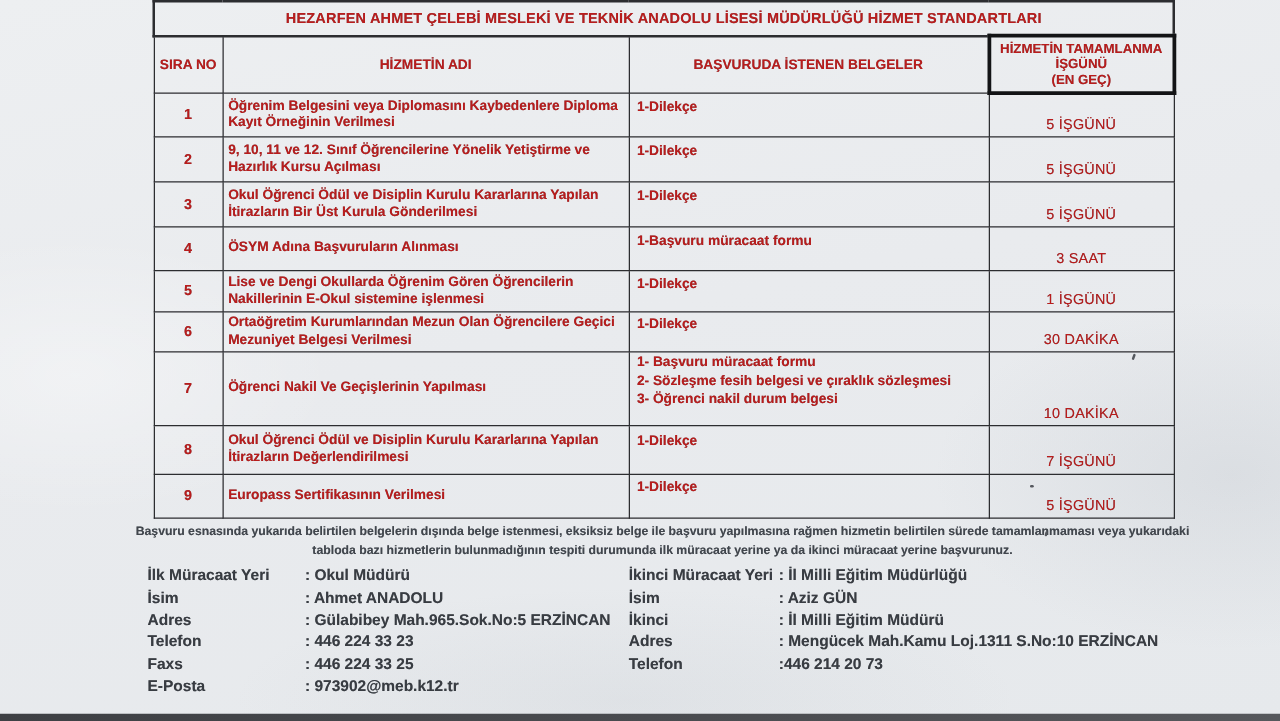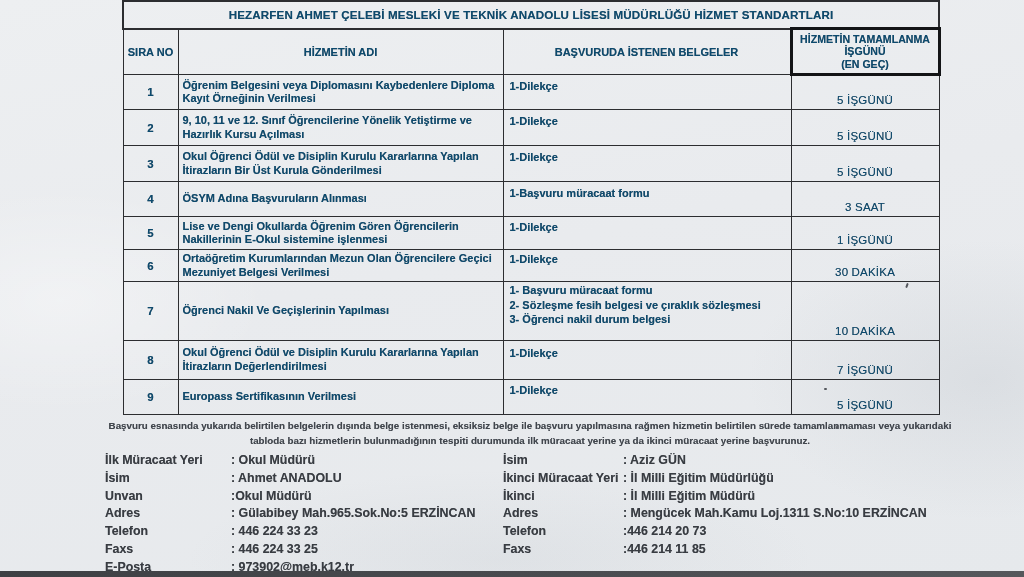--- a/index.html
+++ b/index.html
@@ -13,21 +13,21 @@
   .page::before{
     content:"";position:absolute;inset:0;pointer-events:none;
     background:
       radial-gradient(340px 200px at 985px 380px, rgba(160,168,178,.18), transparent 70%),
       radial-gradient(300px 160px at 60px 300px, rgba(255,255,255,.35), transparent 70%),
       radial-gradient(420px 120px at 500px 560px, rgba(150,158,168,.10), transparent 75%);
   }
 
   .table-wrap{position:absolute;left:122px;top:0;width:816px;}
   table{border-collapse:collapse;table-layout:fixed;width:816px;
-        color:#0c4a6e;text-shadow:0 0 .5px rgba(40,42,48,.55);}
+        color:#b91c1c;text-shadow:0 0 .5px rgba(40,42,48,.55);}
   col.c0{width:55px;} col.c1{width:325px;} col.c2{width:288px;} col.c3{width:148px;}
   th,td{border:1.6px solid #2c2d30;overflow:hidden;}
 
   tr.title-row th{
     height:22px;font-size:11.6px;font-weight:700;text-align:center;
     letter-spacing:.15px;padding:1px 4px 2px;border-width:2px;
   }
   tr.header-row th{height:41px;font-size:11px;font-weight:700;text-align:center;padding:0 4px;}
   tr.header-row th.col-dur{border:3px solid #131416;font-size:10.6px;line-height:12.5px;
     white-space:pre-line;padding:1px 2px;}
@@ -51,21 +51,21 @@
 
   .note{
     position:absolute;left:100px;top:419px;width:860px;margin:0;
     text-align:center;font-size:9.8px;line-height:14.6px;font-weight:600;
     color:#41464d;text-shadow:0 0 .4px rgba(60,66,74,.5);
   }
 
   .contacts{position:absolute;top:452px;left:0;width:1024px;font-size:12.4px;
     color:#383c42;font-weight:600;text-shadow:0 0 .5px rgba(50,54,60,.5);}
   .contact-block{position:absolute;top:0;}
-  .contact-block.left{left:105px;width:380px;}
+  .contact-block.left{left:118px;width:380px;}
   .contact-block.right{left:503px;width:440px;}
   .contact-row{height:17.8px;line-height:17.8px;white-space:nowrap;}
   .contact-block.left .c-label{display:inline-block;width:126px;}
   .contact-block.right .c-label{display:inline-block;width:120px;}
 
   .bottom-strip{position:absolute;left:0;top:571px;width:1024px;height:6px;
     background:linear-gradient(90deg,#3e4044 0%,#4a4c50 55%,#56585c 100%);}
 
   
   .artifact{position:absolute;background:#55585e;border-radius:1px;pointer-events:none;}
@@ -173,64 +173,58 @@
   <div class="contacts">
     <div class="contact-block left">
   <div class="contact-row">
     <span class="c-label">İlk Müracaat Yeri</span><span class="c-value">: Okul Müdürü</span>
   </div>
 
   <div class="contact-row">
     <span class="c-label">İsim</span><span class="c-value">: Ahmet ANADOLU</span>
   </div>
 
-  <div class="contact-row">
-    <span class="c-label">Unvan</span><span class="c-value">:Okul Müdürü</span>
-  </div>
 
   <div class="contact-row">
     <span class="c-label">Adres</span><span class="c-value">: Gülabibey Mah.965.Sok.No:5 ERZİNCAN</span>
   </div>
 
   <div class="contact-row">
     <span class="c-label">Telefon</span><span class="c-value">: 446 224 33 23</span>
   </div>
 
   <div class="contact-row">
     <span class="c-label">Faxs</span><span class="c-value">: 446 224 33 25</span>
   </div>
 
   <div class="contact-row">
     <span class="c-label">E-Posta</span><span class="c-value">: 973902@meb.k12.tr</span>
   </div>
 </div>
     <div class="contact-block right">
   <div class="contact-row">
+    <span class="c-label">İkinci Müracaat Yeri</span><span class="c-value">: İl Milli Eğitim Müdürlüğü</span>
+  </div>
+
+  <div class="contact-row">
     <span class="c-label">İsim</span><span class="c-value">: Aziz GÜN</span>
   </div>
 
   <div class="contact-row">
-    <span class="c-label">İkinci Müracaat Yeri</span><span class="c-value">: İl Milli Eğitim Müdürlüğü</span>
-  </div>
-
-  <div class="contact-row">
     <span class="c-label">İkinci</span><span class="c-value">: İl Milli Eğitim Müdürü</span>
   </div>
 
   <div class="contact-row">
     <span class="c-label">Adres</span><span class="c-value">: Mengücek Mah.Kamu Loj.1311 S.No:10 ERZİNCAN</span>
   </div>
 
   <div class="contact-row">
     <span class="c-label">Telefon</span><span class="c-value">:446 214 20 73</span>
   </div>
 
-  <div class="contact-row">
-    <span class="c-label">Faxs</span><span class="c-value">:446 214 11 85</span>
-  </div>
 
 </div>
   </div>
 
   <div class="bottom-strip"></div>
   <span class="artifact a1"></span>
   <span class="artifact a2"></span>
   <span class="artifact a3"></span>
 </div>
 

